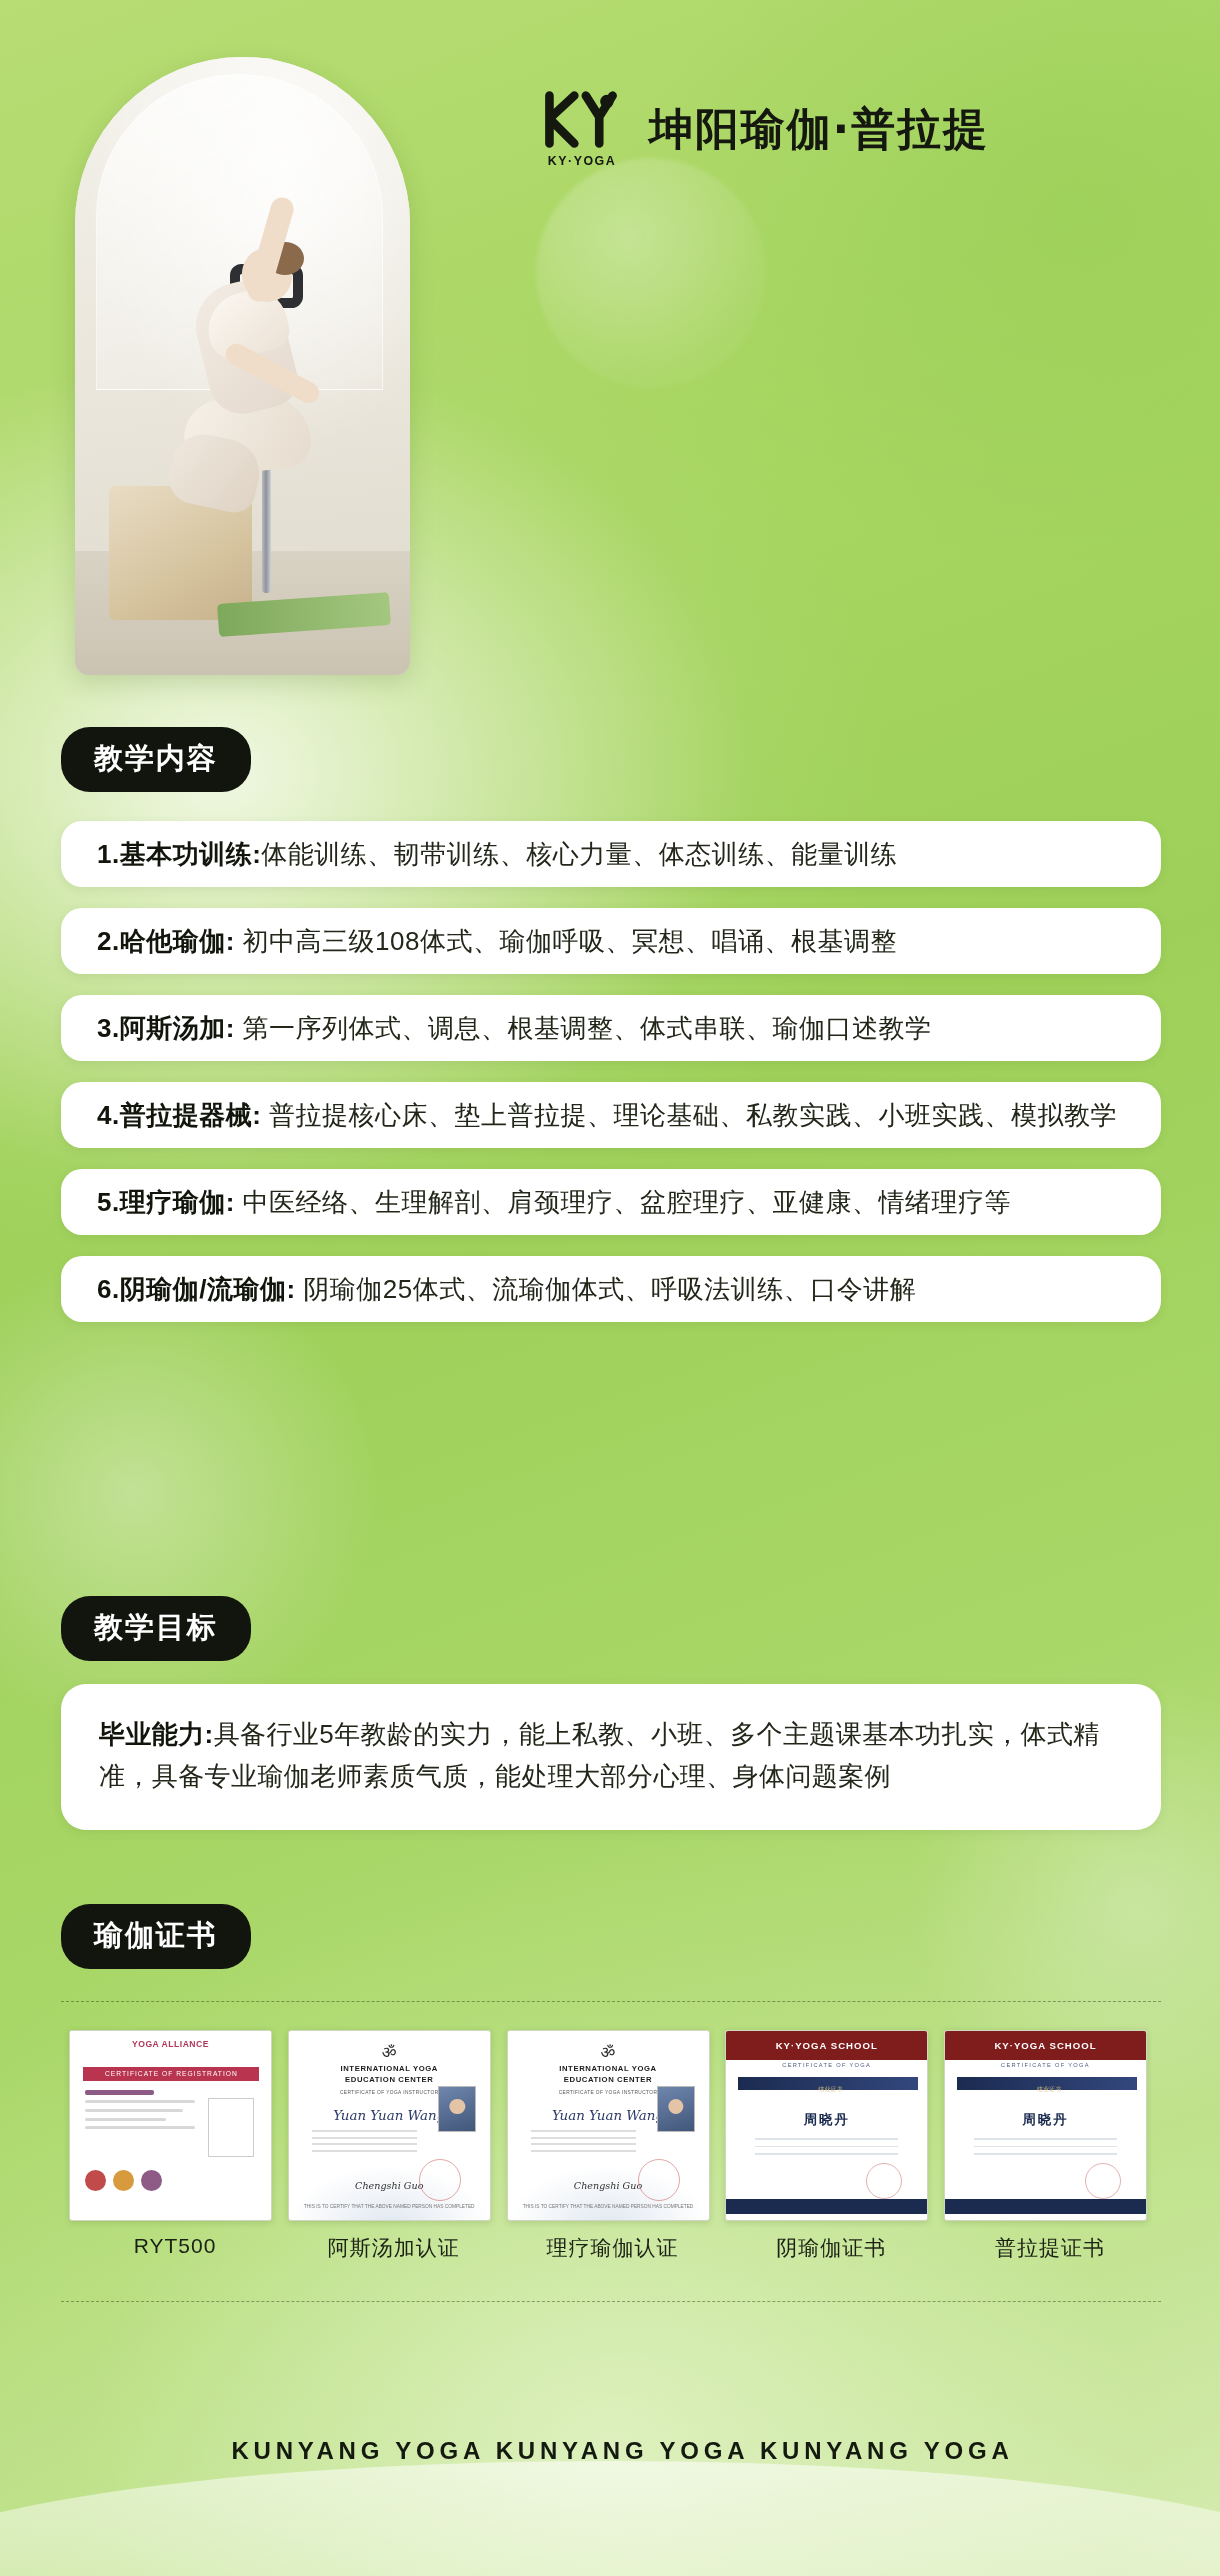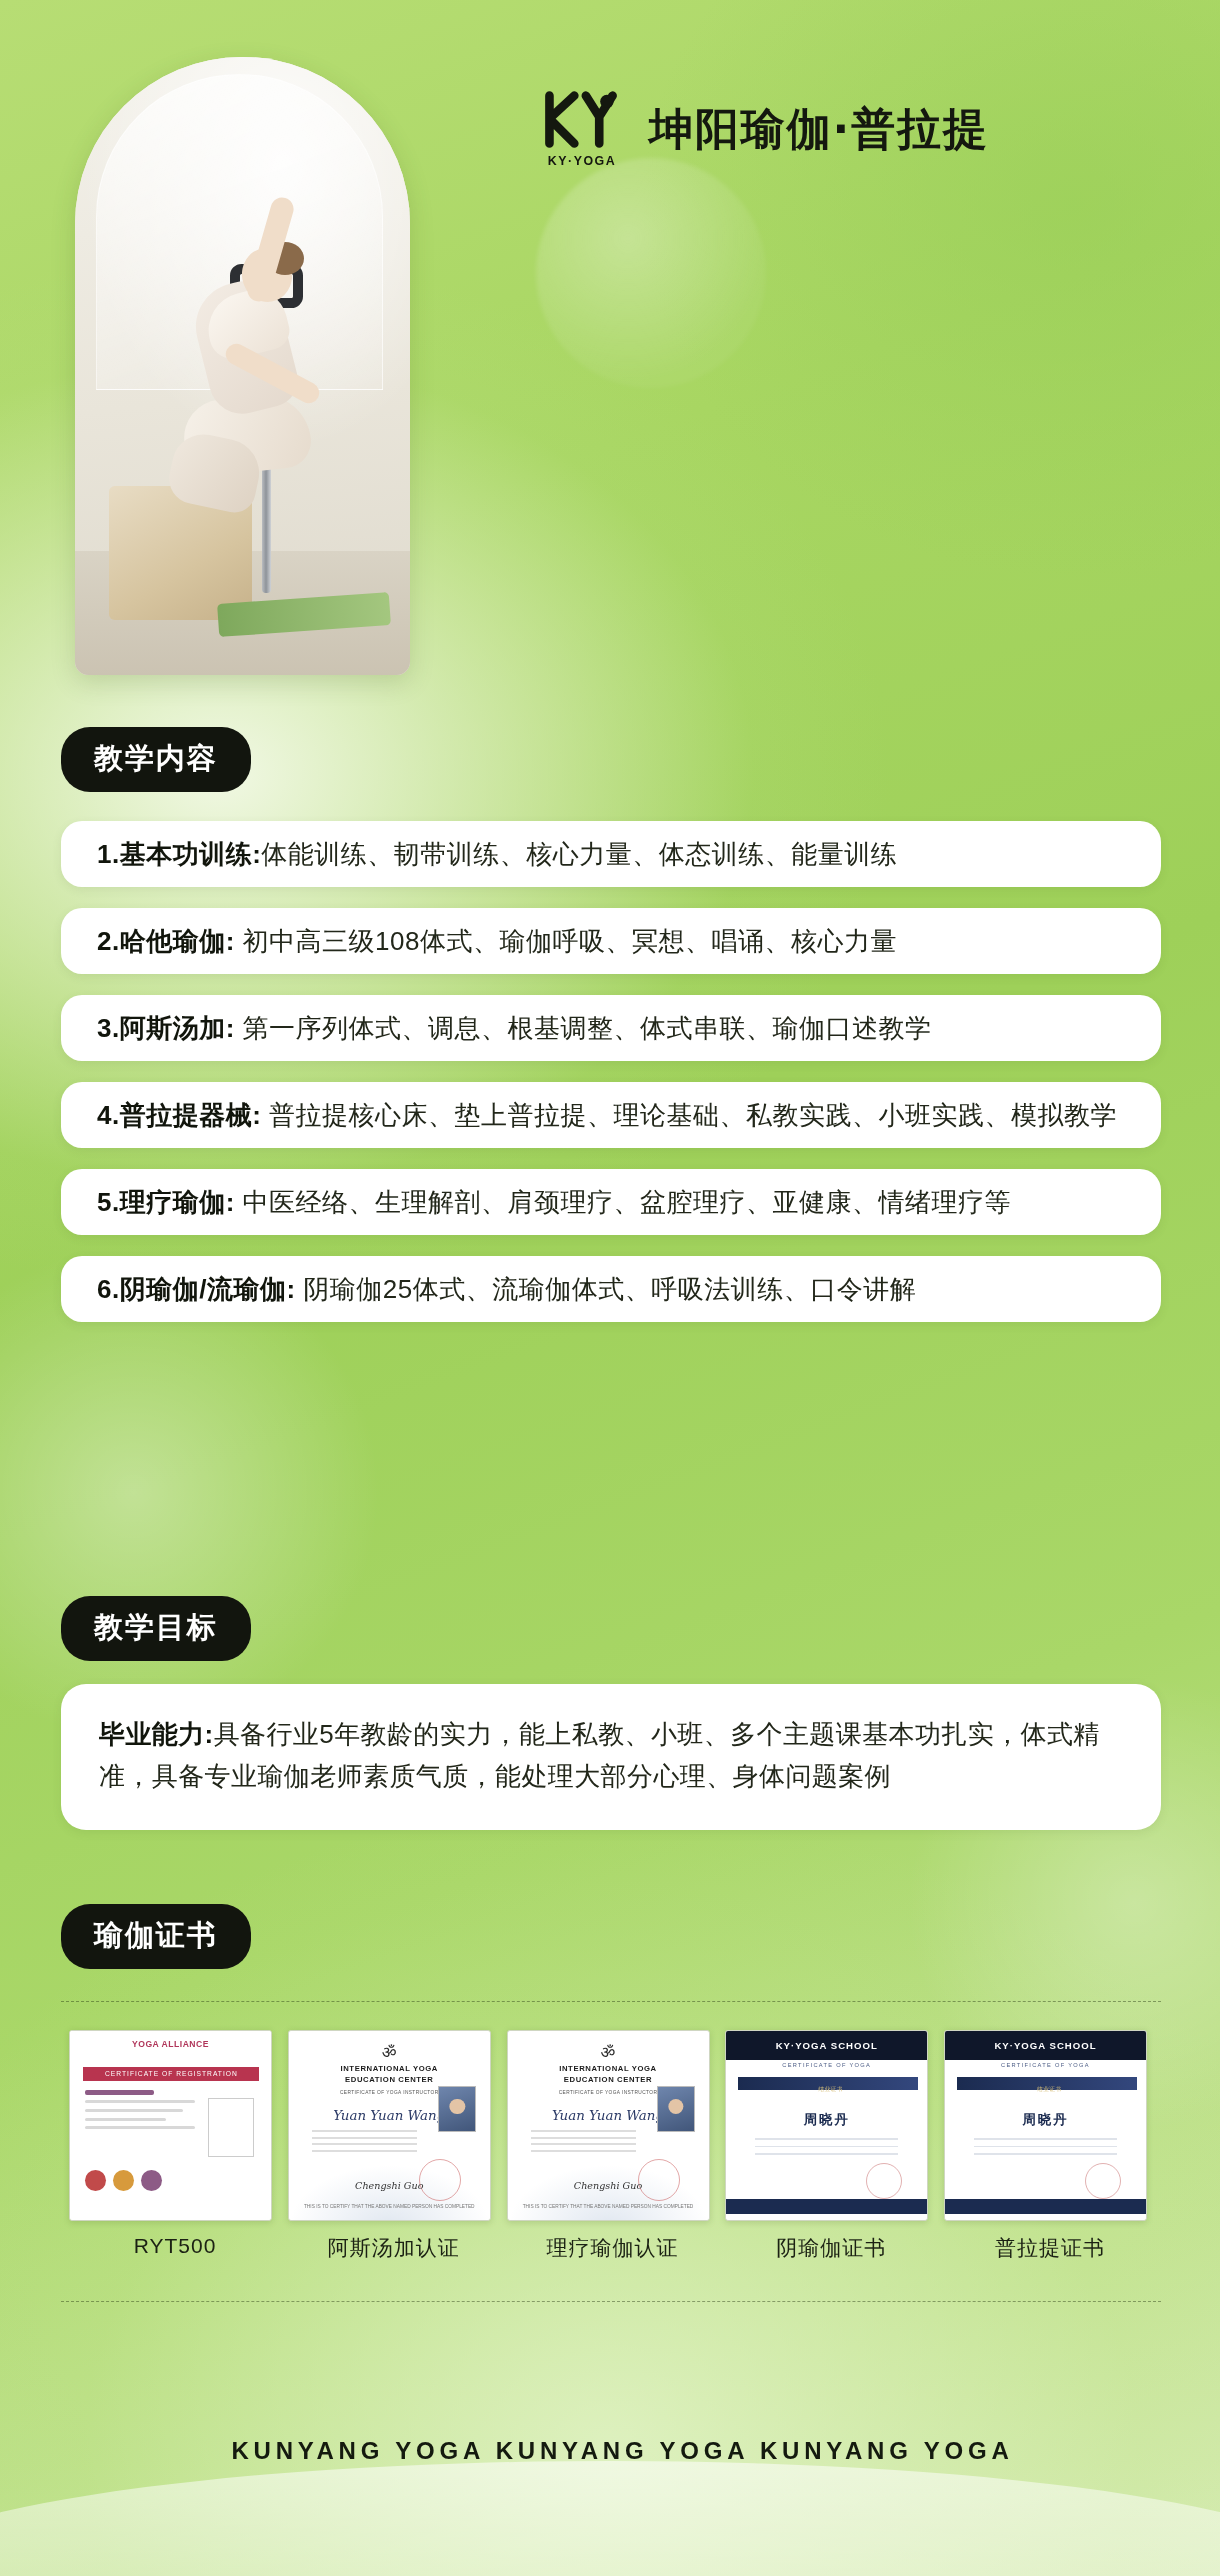--- a/index.html
+++ b/index.html
@@ -372,21 +372,21 @@
   .tb-lines { position:absolute; left:23px; top:99px; width:105px; }
   .tb-lines i { display:block; height:1.9px; background:#ddd; margin-bottom:4.8px; }
   .tb-photo { position:absolute; right:13.4px; top:55px; width:38px; height:46px; background:linear-gradient(160deg,#6f86ad,#41567a); border:1px solid #bbb; }
   .tb-photo::after { content:""; position:absolute; left:50%; top:11.5px; transform:translateX(-50%); width:15.3px; height:15.3px; border-radius:50%; background:#e3c4a6; }
   .tb-stamp { position:absolute; right:29px; bottom:19px; width:42px; height:42px; border-radius:50%; border:1.9px solid rgba(190,60,60,0.45); }
   .tb-sig { position:absolute; left:0; bottom:29px; width:100%; text-align:center; font-family:"DejaVu Serif", serif; font-style:italic; font-size:9.6px; color:#333; }
   .tb-foot { position:absolute; left:0; bottom:11.5px; width:100%; text-align:center; font-size:4.8px; color:#777; }
   .tb-map { position:absolute; left:0; bottom:0; width:100%; height:55px; background:radial-gradient(ellipse at 50% 110%, rgba(120,150,190,0.22), rgba(255,255,255,0) 70%); }
 
   
-  .tc-head { position:absolute; left:0; top:0; width:100%; height:29px; background:#0f172a; }
+  .tc-head { position:absolute; left:0; top:0; width:100%; height:29px; background:#7f1d1d; }
   .tc-head span { display:block; text-align:center; line-height:29px; color:#fff; font-size:9.6px; letter-spacing:1px; font-weight:700; }
   .tc-sub { position:absolute; left:0; top:31px; width:100%; text-align:center; font-size:5.7px; color:#4b5c85; letter-spacing:1.3px; }
   .tc-band { position:absolute; left:11.5px; top:46px; width:180px; height:13.4px; background:linear-gradient(90deg,#1b2b50,#33477d); }
   .tc-band span { color:#d8c07a; font-size:5.7px; line-height:13.4px; padding-left:5.7px; letter-spacing:0.5px; }
   .tc-name { position:absolute; left:0; top:80px; width:100%; text-align:center; font-size:13.4px; color:#1b2b50; font-weight:700; letter-spacing:1.9px; }
   .tc-lines { position:absolute; left:29px; top:107px; width:143px; }
   .tc-lines i { display:block; height:1.9px; background:#dfe3ea; margin-bottom:5.7px; }
   .tc-seal { position:absolute; right:25px; bottom:21px; width:36px; height:36px; border-radius:50%; border:1.9px solid rgba(180,60,60,0.4); }
   .tc-foot { position:absolute; left:0; bottom:5.7px; width:100%; height:15.3px; background:#1b2b50; }
 
@@ -472,21 +472,21 @@
 
   <div class="tag tag-content">教学内容</div>
   <div class="tag tag-goal">教学目标</div>
   <div class="tag tag-cert">瑜伽证书</div>
 
   <div class="cards">
     <div class="card">
       <div class="card-text"><b><span>1.</span><span>基本功训练:</span></b><span>体能训练、韧带训练、核心力量、体态训练、能量训练</span></div>
     </div>
     <div class="card">
-      <div class="card-text"><b><span>2.</span><span>哈他瑜伽:</span></b><span> 初中高三级108体式、瑜伽呼吸、冥想、唱诵、核心力量</span></div>
+      <div class="card-text"><b><span>2.</span><span>哈他瑜伽:</span></b><span> 初中高三级108体式、瑜伽呼吸、冥想、唱诵、根基调整</span></div>
     </div>
     <div class="card">
       <div class="card-text"><b><span>3.</span><span>阿斯汤加:</span></b><span> 第一序列体式、调息、根基调整、体式串联、瑜伽口述教学</span></div>
     </div>
     <div class="card">
       <div class="card-text"><b><span>4.</span><span>普拉提器械:</span></b><span> 普拉提核心床、垫上普拉提、理论基础、私教实践、小班实践、模拟教学</span></div>
     </div>
     <div class="card">
       <div class="card-text"><b><span>5.</span><span>理疗瑜伽:</span></b><span> 中医经络、生理解剖、肩颈理疗、盆腔理疗、亚健康、情绪理疗等</span></div>
     </div>

